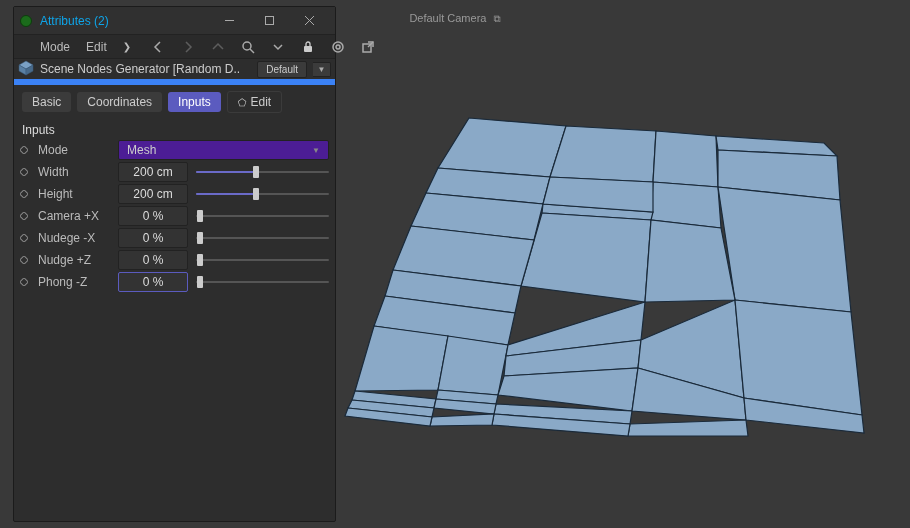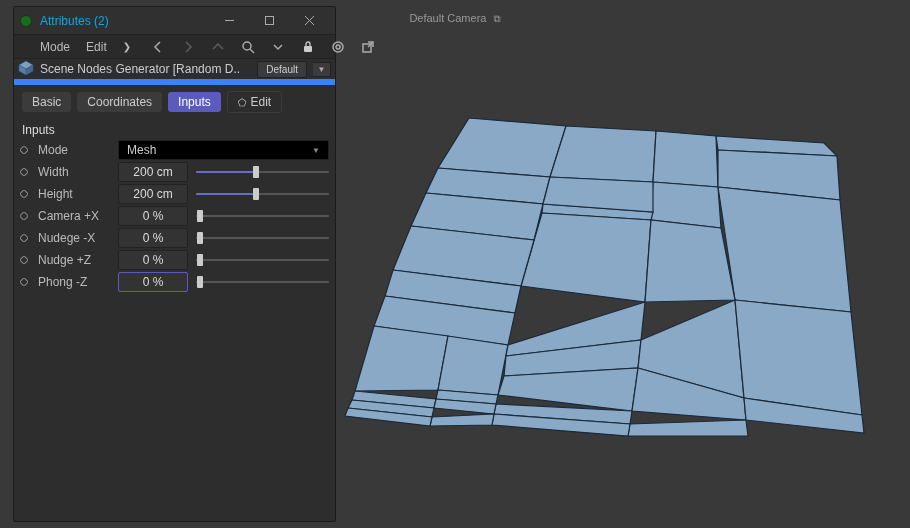--- a/index.html
+++ b/index.html
@@ -31,21 +31,21 @@
   .tabs { display:flex; align-items:center; gap:6px; padding:6px 8px; }
   .tab { padding:3px 10px; background:#3b3b3b; border-radius:3px; color:#ccc; font-size:12px; }
   .tab.active { background:#5b5bbf; color:#fff; }
   .tab.outline { background:transparent; border:1px solid #3b3b3b; display:flex; align-items:center; gap:4px;}
   .section-title { padding:4px 8px 2px; color:#ddd; font-size:12px; }
   .params { display:flex; flex-direction:column; }
   .param-row { display:flex; align-items:center; height:22px; padding:0 6px 0 2px; gap:4px; }
   .diamond { width:16px; display:flex; justify-content:center; }
   .diamond svg { width:8px; height:8px; }
   .plabel { width:78px; color:#bbb; font-size:12px; padding-left:2px; }
-  .dropdown { flex:1; background:#000000; border:1px solid #222; color:#ccc; font-size:12px; padding:2px 8px; border-radius:2px; display:flex; align-items:center; justify-content:space-between; }
+  .dropdown { flex:1; background:#4c1d95; border:1px solid #222; color:#ccc; font-size:12px; padding:2px 8px; border-radius:2px; display:flex; align-items:center; justify-content:space-between; }
   .dropdown .dd { font-size:8px; color:#888; }
   .numfield { width:70px; text-align:center; background:#333; border:1px solid #222; color:#ddd; font-size:12px; padding:2px 4px; border-radius:2px; }
   .numfield.highlight { border:1px solid #5b5bbf; }
   .slider { flex:1; height:14px; position:relative; margin-left:4px; }
   .slider .track { position:absolute; left:0; right:0; top:50%; height:2px; background:#555; transform:translateY(-50%); border-radius:1px;}
   .slider .fill { position:absolute; left:0; top:50%; height:2px; background:#6a6ac8; transform:translateY(-50%); border-radius:1px;}
   .slider .thumb { position:absolute; top:50%; width:6px; height:12px; background:#ccc; border-radius:1px; transform:translate(-50%,-50%); }
   .viewport-geom { position:absolute; left:338px; top:0; right:0; bottom:0; }
   .viewport-geom svg { width:100%; height:100%; }
 </style>

